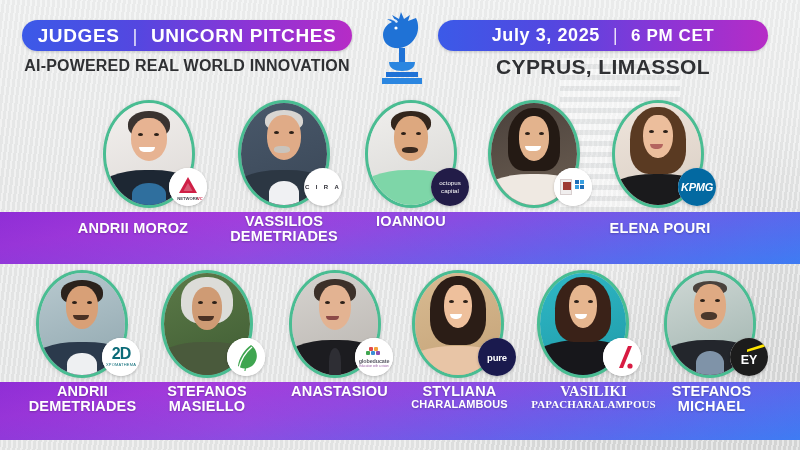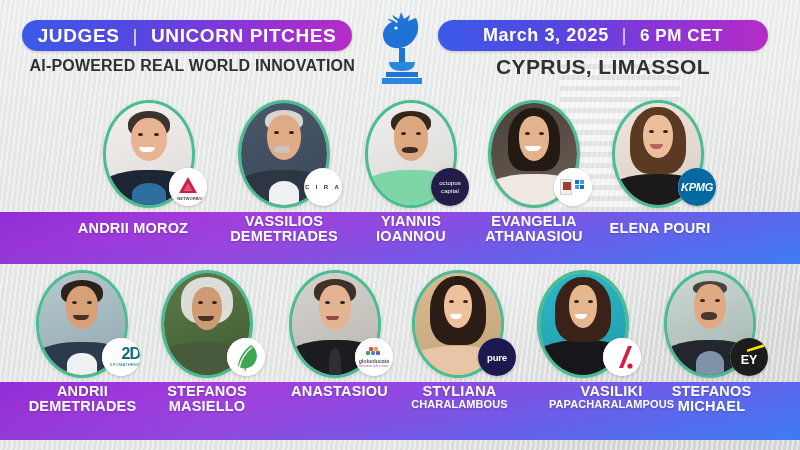--- a/index.html
+++ b/index.html
@@ -43,21 +43,21 @@
   }
   .pill-left{ left:22px; top:20px; width:330px; height:31px; font-size:19px; font-weight:bold; }
   .pill-right{ left:438px; top:20px; width:330px; height:31px; font-size:17.5px; font-weight:bold; }
   .pill .sep{ opacity:.85; margin:0 13px; font-weight:400; }
   .pill-right .dt{ font-size:18px; }
   .pill-right .tm{ font-size:17px; }
 
   .subtitle{
     position:absolute; color:#2f3033; font-weight:bold; white-space:nowrap;
   }
-  .sub-left{ left:19px; top:57px; width:336px; text-align:right; font-size:16px; letter-spacing:.2px; }
+  .sub-left{ left:19px; top:57px; width:336px; text-align:center; font-size:16px; letter-spacing:.2px; }
   .sub-right{ left:438px; top:55px; width:330px; text-align:center; font-size:21px; letter-spacing:.4px; }
 
   .logo-mark{ position:absolute; left:376px; top:8px; width:52px; height:82px; }
 
   
   .row{ position:absolute; left:0; width:800px; }
   .row1{ top:100px; height:165px; }
   .row2{ top:270px; height:165px; }
 
   .band{
@@ -128,21 +128,21 @@
     font-weight:bold; font-size:12.5px; position:relative;
   }
   .ey::before{
     content:""; position:absolute; right:1px; top:5px;
     width:20px; height:9px; background:#ffe600;
     clip-path:polygon(0 72%,100% 0,100% 34%,0 100%);
   }
   .ey span{ position:relative; z-index:2; margin-top:6px; }
   .twenty{
     width:100%; height:100%; background:#fff; color:#0b6b78;
-    display:flex; flex-direction:column; align-items:flex-end; justify-content:center;
+    display:flex; flex-direction:column; align-items:center; justify-content:center;
   }
   .twenty b{ font-size:16px; letter-spacing:-1px; line-height:.9; }
   .twenty i{ font-size:4px; font-style:normal; letter-spacing:.2px; color:#0b6b78; }
   .leaf{ width:100%; height:100%; background:#fff; position:relative; }
   .globed{
     width:100%; height:100%; background:#fff;
     display:flex; flex-direction:column; align-items:center; justify-content:center;
   }
   .globed em{ font-style:normal; font-size:5.4px; color:#5a5a66; font-weight:bold; letter-spacing:-.1px; }
   .globed u{ text-decoration:none; font-size:2.9px; color:#9a5fa8; }
@@ -179,21 +179,21 @@
         <path d="M22 14c-1-3-5-4-7-2 2 0 4 1 5 3z" fill="#fff" opacity=".85"></path>
         <circle cx="20" cy="20" r="1.6" fill="#fff"></circle>
         <path d="M23 40h6v14h-6z" fill="#1f72d6"></path>
         <path d="M13 54h26c0 6-5 9-13 9s-13-3-13-9z" fill="#2b86e0"></path>
         <path d="M10 64h32v5H10z" fill="#1f72d6"></path>
         <path d="M6 70h40v6H6z" fill="#2b86e0"></path>
       </svg>
     </div>
 
     <div class="pill pill-right">
-      <span class="dt">March 3, 2025</span>
+      <span class="dt">July 3, 2025</span>
       <span class="sep">|</span>
       <span class="tm">6 PM CET</span>
     </div>
     <div class="subtitle sub-right">CYPRUS, LIMASSOL</div>
   </div>
 
   <div class="row row1">
     <div class="band band1">
         <div class="band-hl"></div>
       </div>
@@ -261,21 +261,20 @@
         </div>
       </div>
       <div class="badge">
         <div class="octopus">
           <span>octopus</span>
           <span>capital</span>
         </div>
       </div>
     </div>
     <div class="nameblock" style="left:331px; top:114px; width:160px;">
-      <span class="nm-l1">YIANNIS</span>
       <span class="nm-l2">IOANNOU</span>
     </div>
 
     <div class="person" style="left:488px;">
       <div class="avatar">
         <div class="face">
           <div class="f-bg" style="background:linear-gradient(160deg,#4a413c,#6d5f52)"></div>
           <div class="f-body" style="background:#efe9e2;height:36%"></div>
           <div class="f-hair" style="left:20%;top:5%;width:60%;height:62%;background:#241a14;border-radius:48% 48% 30% 30%"></div>
           <div class="f-skin" style="left:32%;top:13%;width:36%;height:44%;background:#e3b38d"></div>
@@ -291,24 +290,20 @@
             <svg viewBox="0 0 12 12" width="12" height="12">
               <rect x="1" y="1" width="4" height="4" fill="#1f6fb8"></rect>
               <rect x="6" y="1" width="4" height="4" fill="#3aa0e0"></rect>
               <rect x="1" y="6" width="4" height="4" fill="#3aa0e0"></rect>
               <rect x="6" y="6" width="4" height="4" fill="#1f6fb8"></rect>
             </svg>
           </span>
         </div>
       </div>
     </div>
-    <div class="nameblock" style="left:454px; top:114px; width:160px;">
-      <span class="nm-l1">EVANGELIA</span>
-      <span class="nm-l2">ATHANASIOU</span>
-    </div>
 
     <div class="person" style="left:612px;">
       <div class="avatar">
         <div class="face">
           <div class="f-bg" style="background:linear-gradient(160deg,#efe5dc,#d9cec4)"></div>
           <div class="f-body" style="background:#1a1a1c;height:36%"></div>
           <div class="f-hair" style="left:18%;top:4%;width:64%;height:66%;background:#5a3a22;border-radius:48% 48% 34% 34%"></div>
           <div class="f-skin" style="left:33%;top:12%;width:34%;height:42%;background:#ecbe9c"></div>
           <div class="f-eye" style="left:40%;top:26%"></div>
           <div class="f-eye" style="left:56%;top:26%"></div>
@@ -447,21 +442,21 @@
       </div>
       <div class="badge">
         <div class="slash">
           <svg viewBox="0 0 38 38" width="38" height="38">
             <path d="M25 8l-9 22h4l9-22z" fill="#d81b42"></path>
             <circle cx="27" cy="28" r="2.6" fill="#d81b42"></circle>
           </svg>
         </div>
       </div>
     </div>
-    <div class="nameblock" style="left:524px; top:114px; width:175px;">
+    <div class="nameblock" style="left:506px; top:114px; width:175px;font-family:Liberation Serif, serif;">
       <span class="nm-l1">VASILIKI</span>
       <span class="nm-l2 small">PAPACHARALAMPOUS</span>
     </div>
 
     <div class="person" style="left:664px;">
       <div class="avatar">
         <div class="face">
           <div class="f-bg" style="background:linear-gradient(160deg,#cfd8d5,#9fb3ae)"></div>
           <div class="f-body" style="background:#23262c;height:40%"></div>
           <div class="f-shirt" style="left:34%;bottom:0;width:32%;height:24%;background:#7f93a8"></div>

